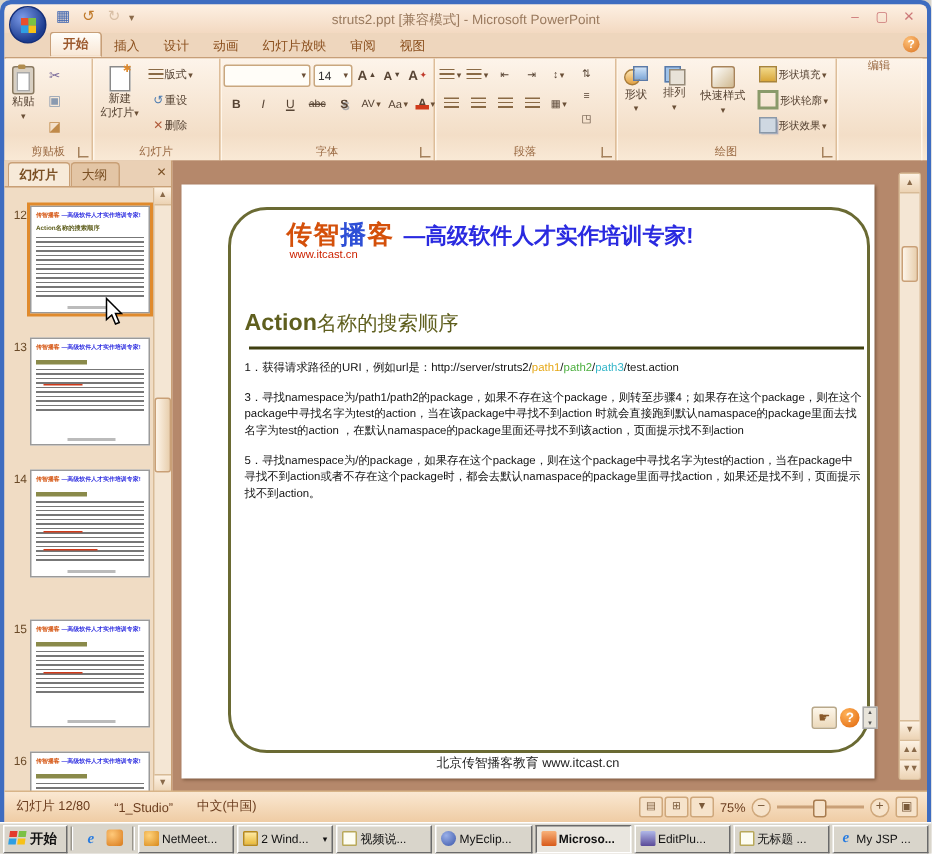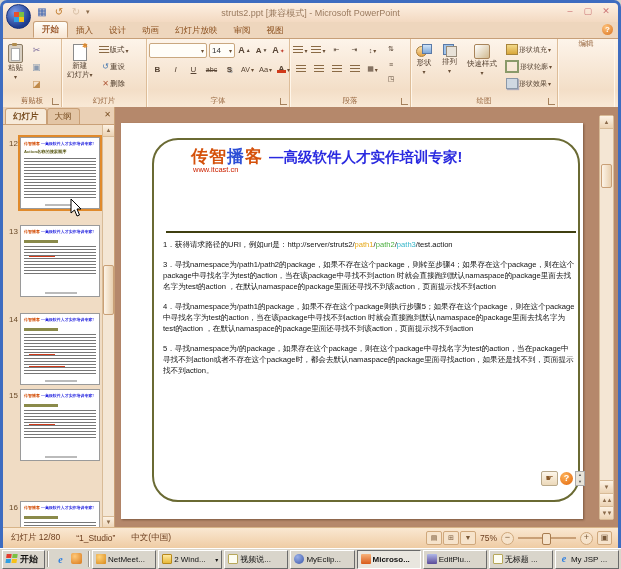--- a/index.html
+++ b/index.html
@@ -497,21 +497,21 @@
           <div class="thumb">
             <div class="t-head"><span class="r">传智播客</span> <span class="b2">—高级软件人才实作培训专家!</span></div>
             <div class="t-bar"></div>
             <div class="t-lines"></div>
             <div class="t-red" style="top:40px"></div>
             <div class="t-red" style="top:52px;width:36px"></div>
             <div class="t-foot"></div>
           </div>
         </div>
 
-        <div class="thumb-row" style="top:264px">
+        <div class="thumb-row" style="top:288px">
           <div class="thumb-num">15</div>
           <div class="thumb">
             <div class="t-head"><span class="r">传智播客</span> <span class="b2">—高级软件人才实作培训专家!</span></div>
             <div class="t-bar"></div>
             <div class="t-lines short"></div>
             <div class="t-red" style="top:34px"></div>
             <div class="t-foot"></div>
           </div>
         </div>
 
@@ -533,27 +533,30 @@
     </div>
 
     <div class="editing">
       <div class="slide">
         <div class="frame"></div>
         <div class="logo">
           <span class="r">传智</span><span class="b2">播</span><span class="r">客</span>
         </div>
         <div class="logo-url">www.itcast.cn</div>
         <div class="headline">—高级软件人才实作培训专家!</div>
+        <div class="s-title">
+          <b>Action</b><span>名称的搜索顺序</span>
+        </div>
         <div class="divider"></div>
         <div class="items">
           <p><span>1．获得请求路径的URI，例如url是：http://server/struts2/</span><span class="seg1">path1</span><span>/</span><span class="seg2">path2</span><span>/</span><span class="seg3">path3</span><span>/test.action</span></p>
           <p>3．寻找namespace为/path1/path2的package，如果不存在这个package，则转至步骤4；如果存在这个package，则在这个package中寻找名字为test的action，当在该package中寻找不到action 时就会直接跑到默认namaspace的package里面去找名字为test的action ，在默认namaspace的package里面还寻找不到该action，页面提示找不到action</p>
-          <p>4．寻找namespace为/path1的package，如果不存在这个package则执行步骤5；如果存在这个package，则在这个package中寻找名字为test的action，当在该package中寻找不到action 时就会直接跑到默认namaspace的package里面去找名字为test的action ，在默认namaspace的package里面还寻找不到该action，页面提示找不到action</p>
           <p>5．寻找namespace为/的package，如果存在这个package，则在这个package中寻找名字为test的action，当在package中寻找不到action或者不存在这个package时，都会去默认namaspace的package里面寻找action，如果还是找不到，页面提示找不到action。</p>
         </div>
+        <div class="s-footer">北京传智播客教育 www.itcast.cn</div>
         <div class="float-tools">
           <div class="tool-hand">☛</div>
           <div class="tool-help">?</div>
           <div class="tool-spin">
               <span>▲</span>
               <span>▼</span>
             </div>
         </div>
       </div>
       <div class="vscroll">

